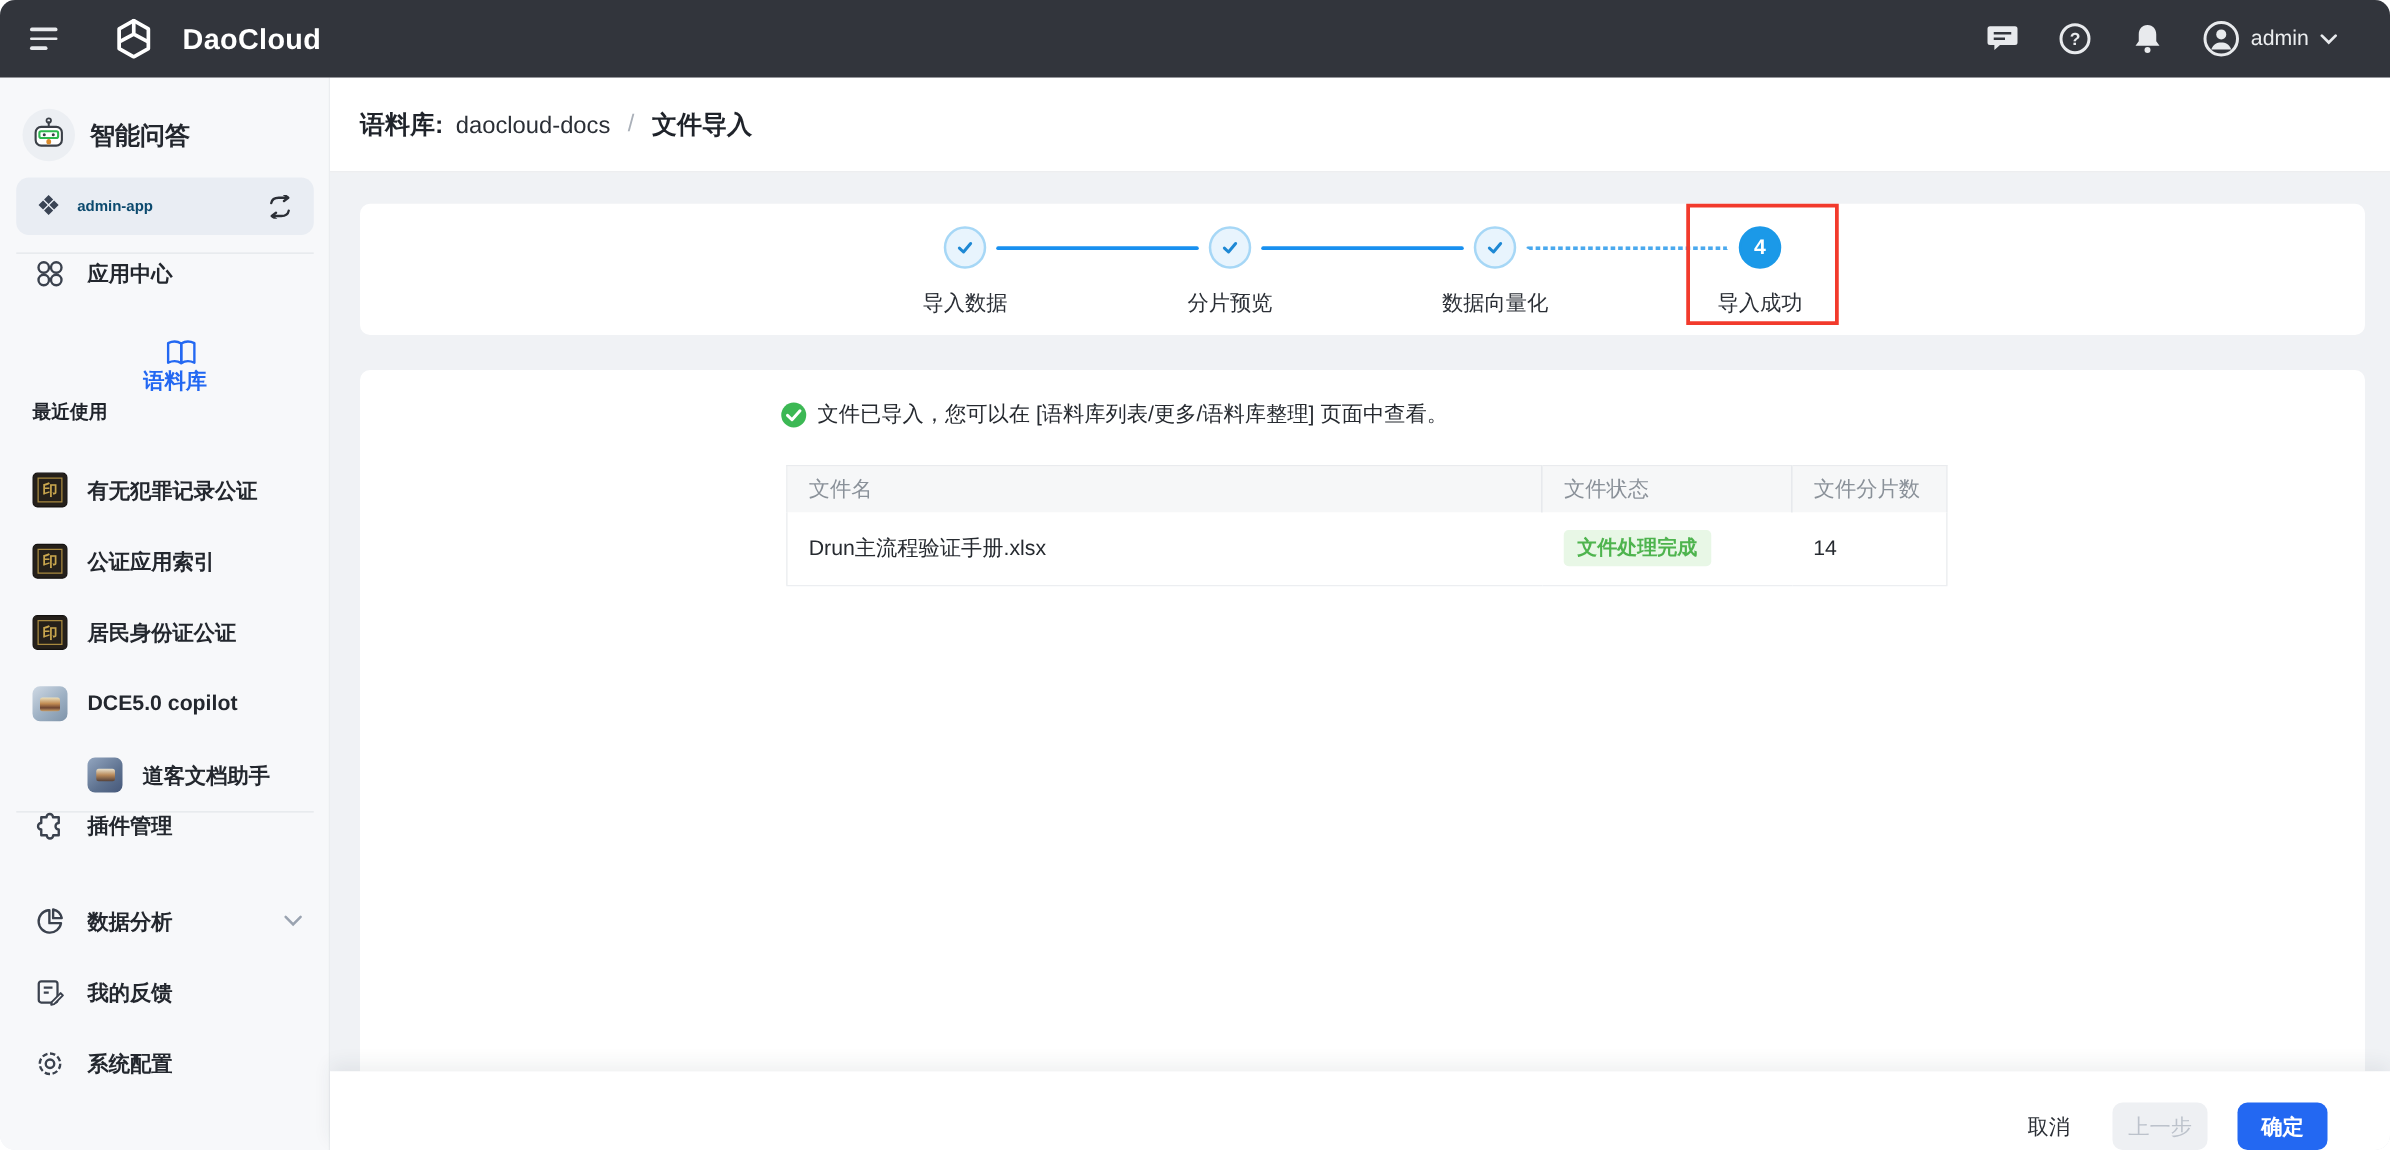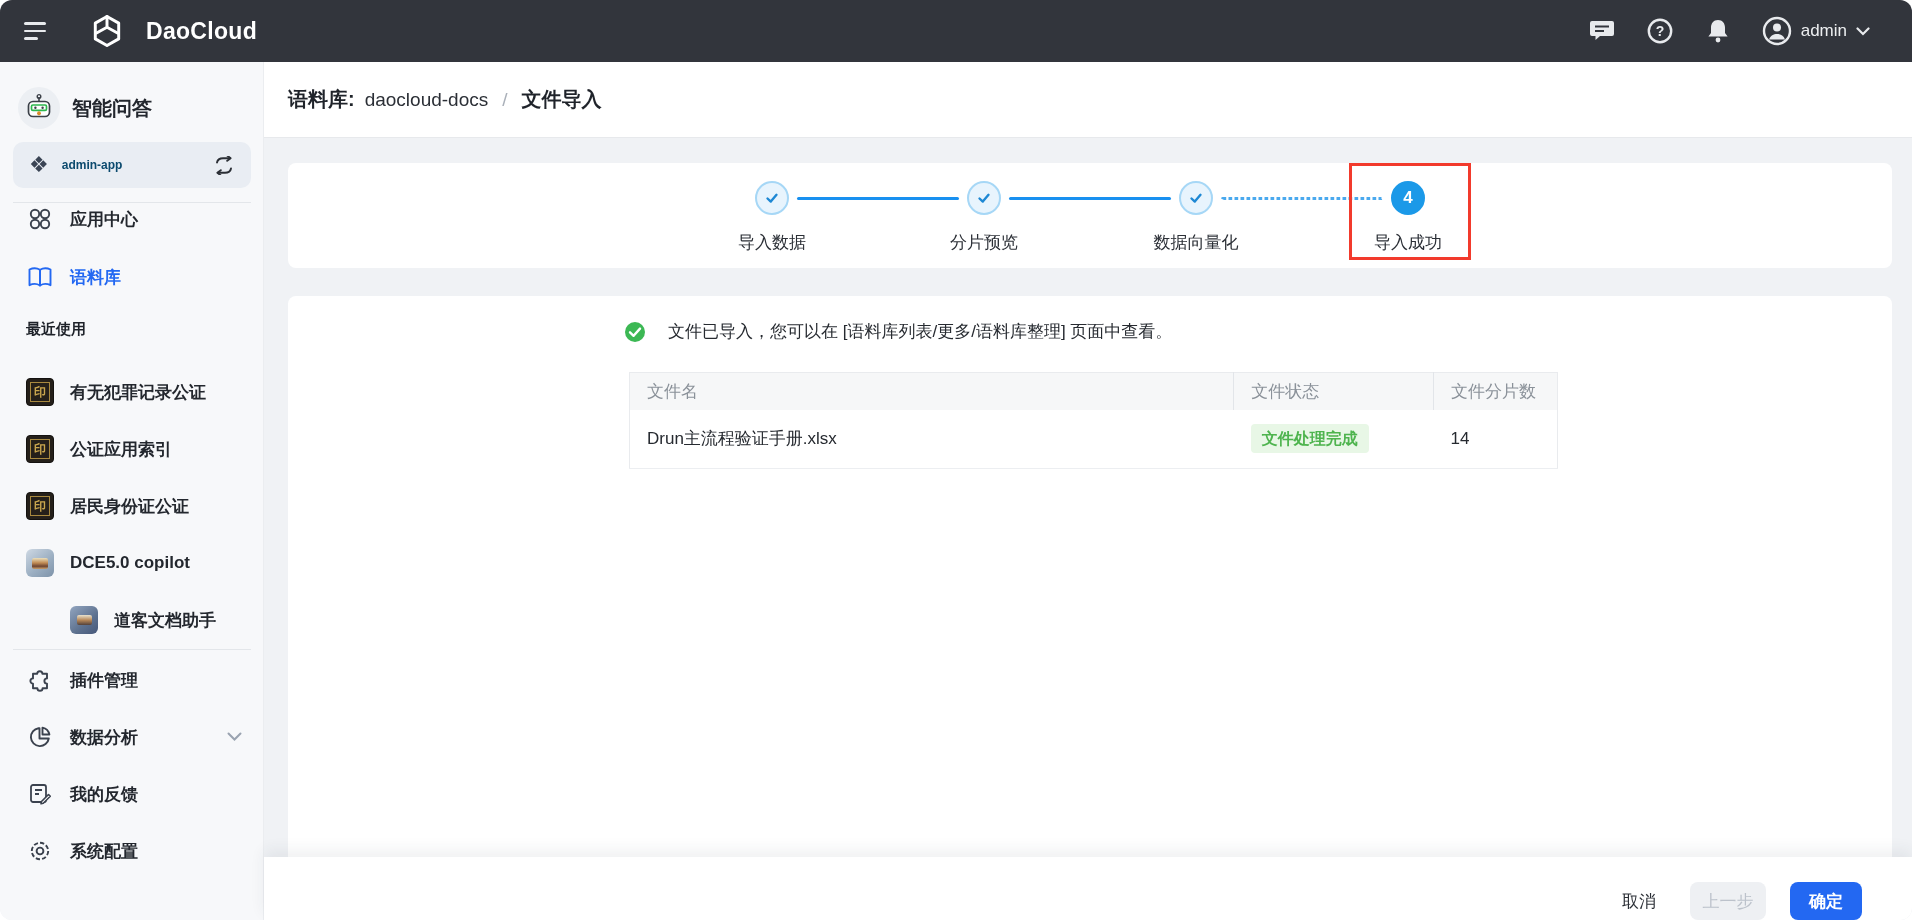--- a/index.html
+++ b/index.html
@@ -41,27 +41,27 @@
 
   .app-pill { position:absolute; left:13px; top:80px; width:238px; height:46px;
     background:#e9edf3; border-radius:10px; display:flex; align-items:center; cursor:pointer; }
   .app-pill .gem { margin-left:16px; font-size:22px; line-height:1; color:#3a4454; }
   .app-pill .pill-name { margin-left:13px; font-size:12px; font-weight:700; color:#0c4a6e; }
   .app-pill .swap { margin-left:auto; margin-right:16px; display:flex; }
 
   .divider { position:absolute; left:13px; width:238px; height:1px; background:#e3e6ea; }
 
   .row-appcenter { top:137px; }
-  .row-corpus { top:195px; }
+  .row-corpus { top:209px;flex-direction:column; }
   .row-corpus .lbl { color:#2368f2; }
   .recent-title { position:absolute; left:26px; top:258px; font-size:15px; font-weight:700; color:#1f232a; }
 
   .row-recent1 { top:310px; } .row-recent2 { top:367px; } .row-recent3 { top:424px; }
   .row-recent4 { top:481px; } .row-recent5 { top:538px;padding-left:44px; }
-  .row-plugin { top:598px;font-family:Liberation Mono, monospace; } .row-analytics { top:655px; }
+  .row-plugin { top:578px;font-family:Liberation Mono, monospace; } .row-analytics { top:655px; }
   .row-feedback { top:712px; } .row-settings { top:769px; }
   .row-analytics .chev { margin-left:auto; margin-right:22px; display:flex; }
 
   .seal-icon { width:28px; height:28px; border-radius:4px; background:#25201a;
     border:1px solid #141210; display:flex; align-items:center; justify-content:center; }
   .seal-inner { width:20px; height:20px; border:1px solid #a8893f; display:flex;
     align-items:center; justify-content:center; color:#c9a64e; font-size:12px; font-weight:700; }
   .dce-icon { width:28px; height:28px; border-radius:6px;
     background:linear-gradient(140deg,#cfd9e4 0%,#9db0c3 55%,#7e93a9 100%);
     display:flex; align-items:center; justify-content:center; }
@@ -94,21 +94,21 @@
   .step-num { color:#ffffff; font-size:17px; font-weight:700; }
   .step-label { position:absolute; top:50px; left:50%; transform:translateX(-50%);
     white-space:nowrap; font-size:17px; color:#2b2f36; }
   .connector { width:162px; height:3px; background:#1890f0; margin:0 8px; border-radius:2px; }
   .connector.dotted { background:none; height:0; border-top:3px dotted #4aa9ee; }
   .annotation-box { position:absolute; left:1061px; top:0; width:122px; height:97px;
     border:3px solid #f23a2c; pointer-events:none; }
 
   .content-card { position:absolute; left:24px; top:158px; width:1604px; height:561px;
     background:#ffffff; border-radius:8px 8px 0 0; }
-  .success-row { position:absolute; left:336px; top:24px; display:flex; align-items:center; gap:22px; }
+  .success-row { position:absolute; left:336px; top:24px; display:flex; align-items:center; gap:8px; }
   .success-row .msg { font-size:17px; color:#262a30; }
 
   .file-table { position:absolute; left:341px; top:76px; width:929px;
     border:1px solid #e9ebee; border-collapse:collapse; font-size:17px; }
   .file-table th { background:#f6f7f8; color:#8a9199; font-weight:400; text-align:left;
     height:37px; padding:0 0 0 17px; border-right:1px solid #e2e5e9; }
   .file-table th:last-child { border-right:none; }
   .file-table td { height:59px; padding:0 0 0 17px; color:#262a30;
     border-bottom:1px solid #eceef1; background:#ffffff; }
   .col-name { width:605px; } .col-status { width:200px; } .col-chunks { width:124px; }

